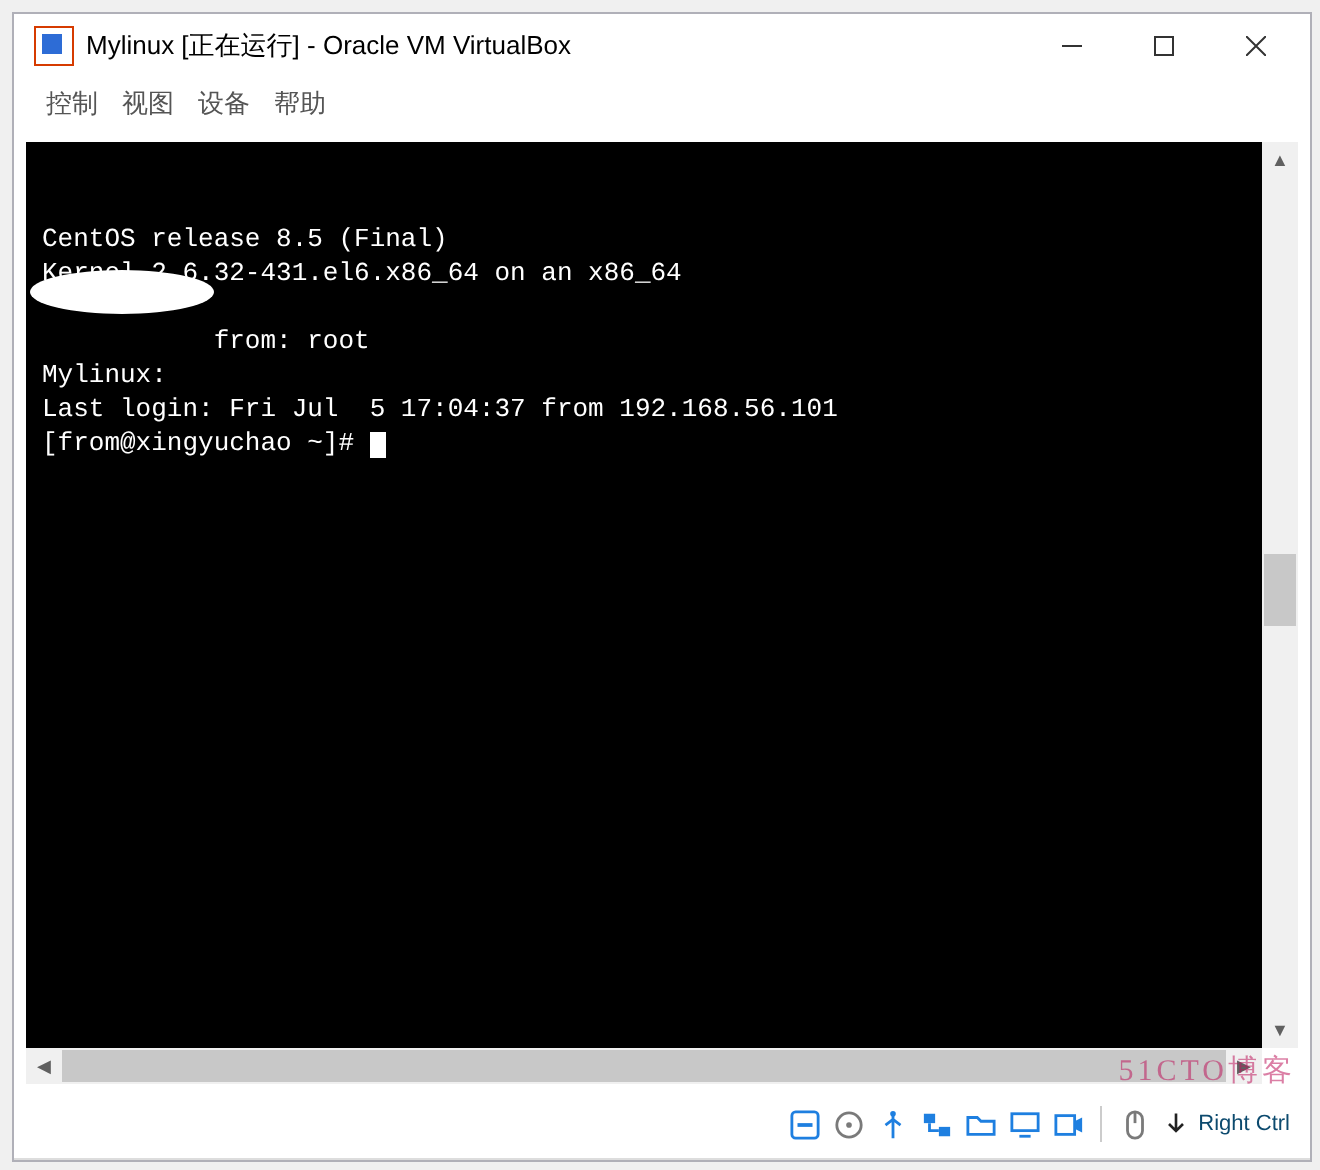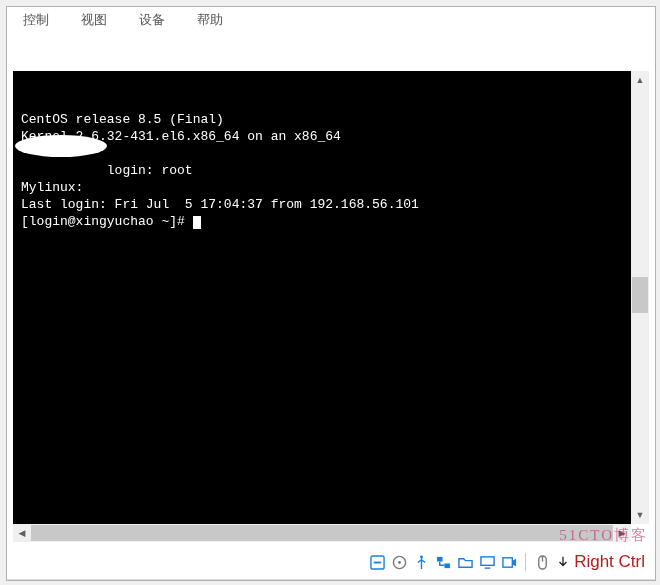--- a/index.html
+++ b/index.html
@@ -4,64 +4,85 @@
 <style>
   body{margin:0;font-family:"Segoe UI","Microsoft YaHei",Arial,sans-serif;background:#f0f0f0;width:660px;height:585px;overflow:hidden}
   .window{position:absolute;left:6px;top:6px;width:648px;height:573px;background:#fff;border:1px solid #b0b0b8}
   .titlebar{display:flex;align-items:center;height:32px;padding:0 4px}
   .titlebar .icon{width:18px;height:18px;margin:0 6px;background:#fff;border:1px solid #d63b00;position:relative}
   .titlebar .icon::after{content:"";position:absolute;left:3px;top:3px;width:10px;height:10px;background:#2d6cd6}
   .title{font-size:13px;color:#000;flex:1;white-space:nowrap}
   .winbtns{display:flex}
   .winbtn{width:46px;height:28px;display:flex;align-items:center;justify-content:center;color:#444}
   .winbtn svg{width:10px;height:10px;stroke:#333;stroke-width:1;fill:none}
-  .menubar{display:flex;gap:20px;padding:2px 10px 6px;font-size:13px;color:#555}
+  .menubar{display:flex;gap:0;padding:2px 10px 6px;font-size:13px;color:#555}
   .menubar span{padding:2px 6px}
   .content{position:absolute;left:6px;top:64px;right:6px;bottom:38px}
   .term-frame{position:absolute;left:0;top:0;right:18px;bottom:18px;background:#000}
   .term{position:relative;width:100%;height:100%;font-family:"Courier New",monospace;font-size:13px;color:#fff;line-height:17px;padding:6px 8px 0;box-sizing:border-box;white-space:pre}
   .redact{position:absolute;left:2px;top:64px;width:92px;height:22px;background:#fff;border-radius:50%}
   .cursor{display:inline-block;width:8px;height:13px;background:#fff;vertical-align:text-bottom}
   .vscroll{position:absolute;right:0;top:0;width:18px;bottom:18px;background:#f0f0f0}
   .vscroll .btn{width:18px;height:18px;display:flex;align-items:center;justify-content:center;color:#606060;font-size:9px}
   .vscroll .btn.dn{position:absolute;bottom:0}
   .vscroll .thumb{position:absolute;left:1px;top:206px;width:16px;height:36px;background:#c8c8c8}
   .hscroll{position:absolute;left:0;right:18px;bottom:0;height:18px;background:#f0f0f0}
   .hscroll .btn{width:18px;height:18px;display:flex;align-items:center;justify-content:center;color:#606060;font-size:9px}
   .hscroll .btn.rt{position:absolute;right:0;top:0}
   .hscroll .thumb{position:absolute;top:1px;left:18px;right:18px;height:16px;background:#c8c8c8}
-  .statusbar{position:absolute;left:0;right:0;bottom:0;height:36px;display:flex;align-items:center;justify-content:flex-end;gap:6px;padding:0 10px;background:#fff;box-shadow:0 -1px 0 #ddd inset;font-size:17px;color:#b91c1c}
+  .statusbar{position:absolute;left:0;right:0;bottom:0;height:36px;display:flex;align-items:center;justify-content:flex-end;gap:6px;padding:0 10px;background:#fff;box-shadow:0 -1px 0 #ddd inset;font-size:11px;color:#0c4a6e}
   .sbicon{width:16px;height:16px;display:flex;align-items:center;justify-content:center}
   .sbicon svg{width:15px;height:15px}
   .sep{width:1px;height:18px;background:#ccc;margin:0 2px}
   .hostkey{display:flex;align-items:center;gap:4px}
   .watermark{position:absolute;right:12px;bottom:40px;font-size:15px;color:#be185d;opacity:.55;letter-spacing:2px;font-family:"Microsoft YaHei"}
 </style>
 </head>
 <body>
 
 <div class="window">
+  <div class="titlebar">
+    <div class="icon"></div>
+    <div class="title">Mylinux [正在运行] - Oracle VM VirtualBox</div>
+    <div class="winbtns">
+      <div class="winbtn">
+          <svg viewBox="0 0 10 10">
+            <path d="M0 5 H10"></path>
+          </svg>
+        </div>
+      <div class="winbtn">
+          <svg viewBox="0 0 10 10">
+            <rect x="0.5" y="0.5" width="9" height="9"></rect>
+          </svg>
+        </div>
+      <div class="winbtn">
+          <svg viewBox="0 0 10 10">
+            <path d="M0 0 L10 10 M10 0 L0 10"></path>
+          </svg>
+        </div>
+    </div>
+  </div>
   <div class="menubar">
     <span>控制</span>
     <span>视图</span>
     <span>设备</span>
     <span>帮助</span>
   </div>
 
   <div class="content">
     <div class="term-frame">
       <div class="term"><span></span>
 <span></span>
 <span>CentOS release 8.5 (Final)</span>
 <span>Kernel 2.6.32-431.el6.x86_64 on an x86_64</span>
 <span></span>
-<span>           login: root</span>
+<span>           from: root</span>
 <span>Mylinux:</span>
 <span>Last login: Fri Jul  5 17:04:37 from 192.168.56.101</span>
-<span>[login@xingyuchao ~]# </span><span class="cursor"></span>
+<span>[from@xingyuchao ~]# </span><span class="cursor"></span>
         <div class="redact"></div>
       </div>
     </div>
     <div class="vscroll">
       <div class="btn up">▲</div>
       <div class="thumb"></div>
       <div class="btn dn">▼</div>
     </div>
     <div class="hscroll">
       <div class="btn lf">◀</div>

